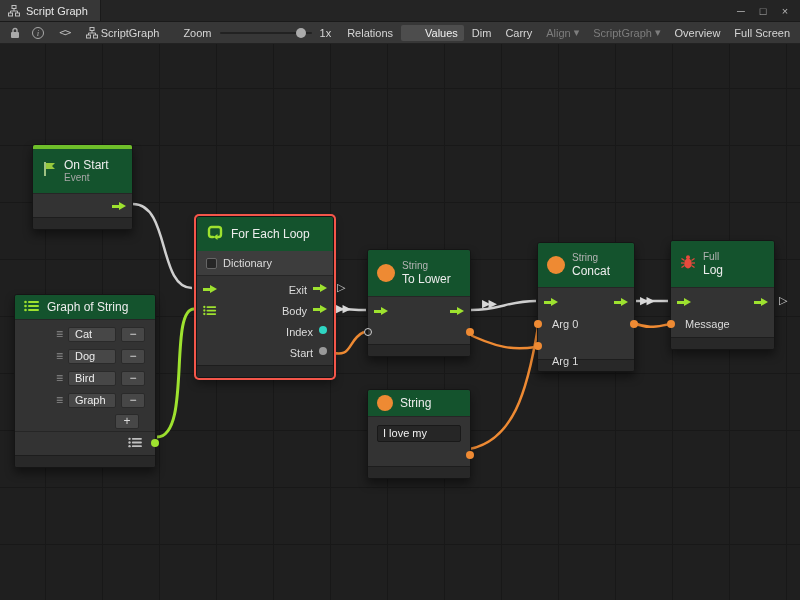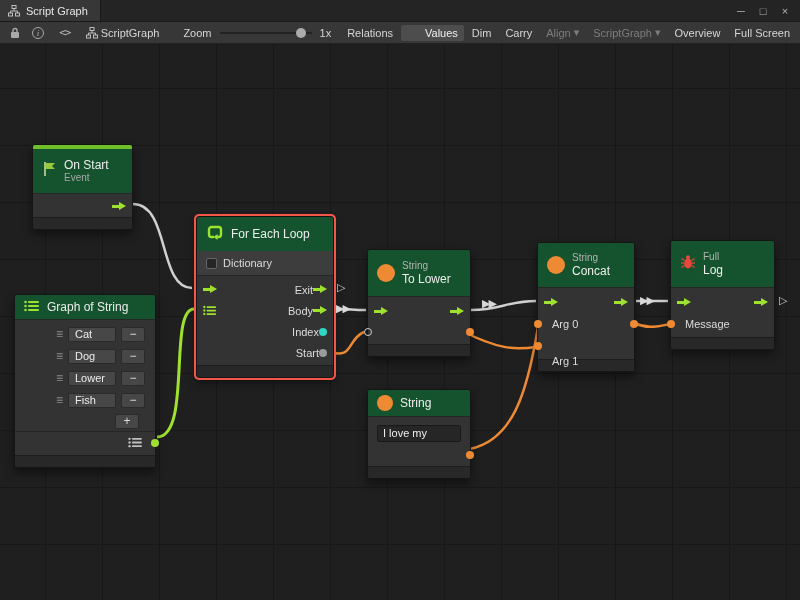--- a/index.html
+++ b/index.html
@@ -54,21 +54,21 @@
   .node.selected { box-shadow:0 0 0 2px var(--sel), 0 5px 10px rgba(0,0,0,.45); }
   .nhdr { display:flex; align-items:center; gap:7px; padding:0 9px; background:#14532d;
     border-radius:2px 2px 0 0; }
   .nhdr .txt { display:flex; flex-direction:column; justify-content:center; }
   .cat { font-size:10px; color:#b3b3b3; line-height:12px; }
   .ttl { font-size:12px; color:#ededed; line-height:14px; }
   .sub { font-size:10px; color:#a8a8a8; line-height:12px; }
   .ports { background:#333; border-top:1px solid #262626; padding:3px 0 2px; }
   .prow { position:relative; display:flex; align-items:center; justify-content:space-between;
     padding:0 6px; }
-  .pgroup { display:flex; align-items:center; }
+  .pgroup { display:flex; gap:6px; }
   .plabel { font-size:11px; color:#dcdcdc; }
   .nfoot { height:12px; background:#282828; border-top:1px solid #1d1d1d; border-radius:0 0 2px 2px; }
 
   .farrow { display:inline-block; width:14px; height:9px; position:relative; }
   .farrow::before { content:""; position:absolute; left:0; top:3px; width:7px; height:3px; background:var(--green); }
   .farrow::after { content:""; position:absolute; left:7px; top:0;
     border-top:4.5px solid transparent; border-bottom:4.5px solid transparent; border-left:7px solid var(--green); }
   .dot { width:8px; height:8px; border-radius:50%; background:var(--orange); flex:0 0 auto; }
   .dot.cyan { background:var(--cyan); }
   .dot.dim { background:#9a9a9a; }
@@ -232,26 +232,26 @@
           <span class="lfield">Cat</span>
           <span class="sqbtn">−</span>
         </div>
         <div class="lrow">
           <span class="handle">≡</span>
           <span class="lfield">Dog</span>
           <span class="sqbtn">−</span>
         </div>
         <div class="lrow">
           <span class="handle">≡</span>
-          <span class="lfield">Lower</span>
+          <span class="lfield">Bird</span>
           <span class="sqbtn">−</span>
         </div>
         <div class="lrow">
           <span class="handle">≡</span>
-          <span class="lfield">Fish</span>
+          <span class="lfield">Graph</span>
           <span class="sqbtn">−</span>
         </div>
         <div class="lrow" style="height:20px;padding-right:16px;">
           <span class="sqbtn">+</span>
         </div>
         <div class="prow" style="height:22px;border-top:1px solid #262626;">
           <span class="pgroup"></span>
           <span class="pgroup" style="padding-right:6px;">
             <span>
               <svg width="15" height="11" viewBox="0 0 16 12" fill="#bfbfbf">

